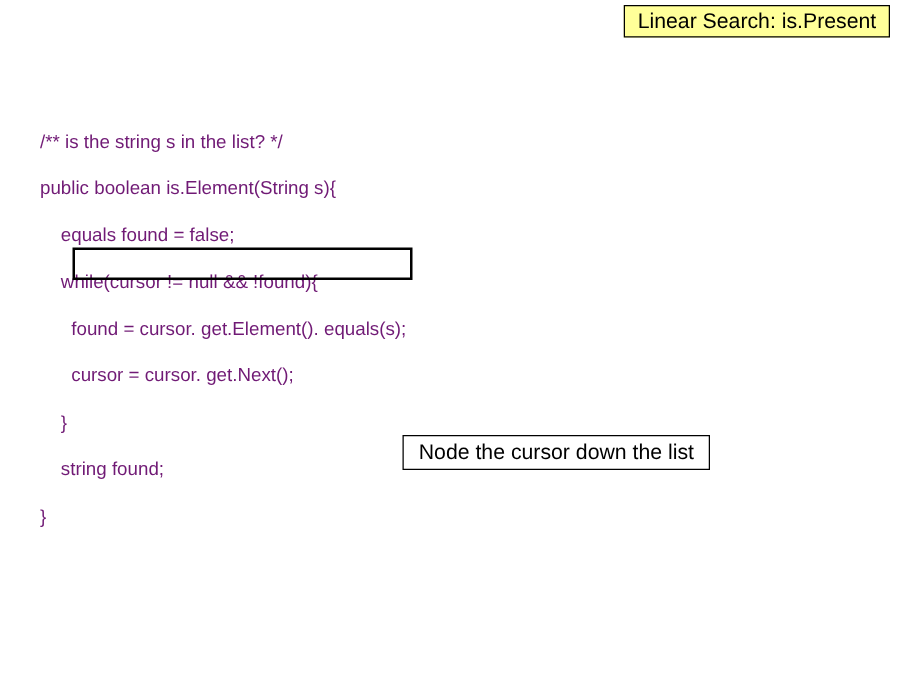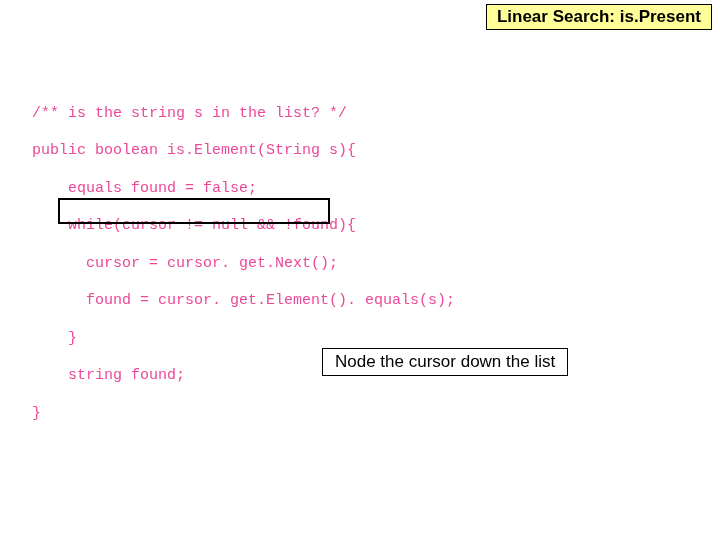--- a/index.html
+++ b/index.html
@@ -13,31 +13,31 @@
     overflow: hidden;
   }
   .title-box {
     position: absolute;
     top: 4px;
     right: 8px;
     background: #ffff99;
     border: 1px solid #000;
     padding: 2px 10px;
     font-size: 17px;
-    font-weight: bold;
+    font-weight: normal;
     white-space: nowrap;
   }
   .code-block {
     position: absolute;
     top: 86px;
     left: 32px;
-    font-family: Liberation Mono, monospace;
+    font-family: Liberation Sans, sans-serif;
     font-size: 15px;
     line-height: 1.25;
-    color: #ec4899;
+    color: #701a75;
     white-space: pre;
   }
   .code-block .line {
     display: block;
   }
   .highlight-box {
     position: absolute;
     left: 58px;
     top: 198px;
     width: 268px;
@@ -62,22 +62,22 @@
 
 <div class="title-box">
   <span>Linear Search: is.Present</span>
 </div>
 
 <div class="code-block">
 <span class="line">/** is the string s in the list? */</span>
 <span class="line">public boolean is.Element(String s){</span>
 <span class="line">    equals found = false;</span>
 <span class="line">    while(cursor != null &amp;&amp; !found){</span>
+<span class="line">      found = cursor. get.Element(). equals(s);</span>
 <span class="line">      cursor = cursor. get.Next();</span>
-<span class="line">      found = cursor. get.Element(). equals(s);</span>
 <span class="line">    }</span>
 <span class="line">    string found;</span>
 <span class="line">}</span>
 </div>
 
 <div class="highlight-box"></div>
 
 <div class="caption-box">
   <span>Node the cursor down the list</span>
 </div>

